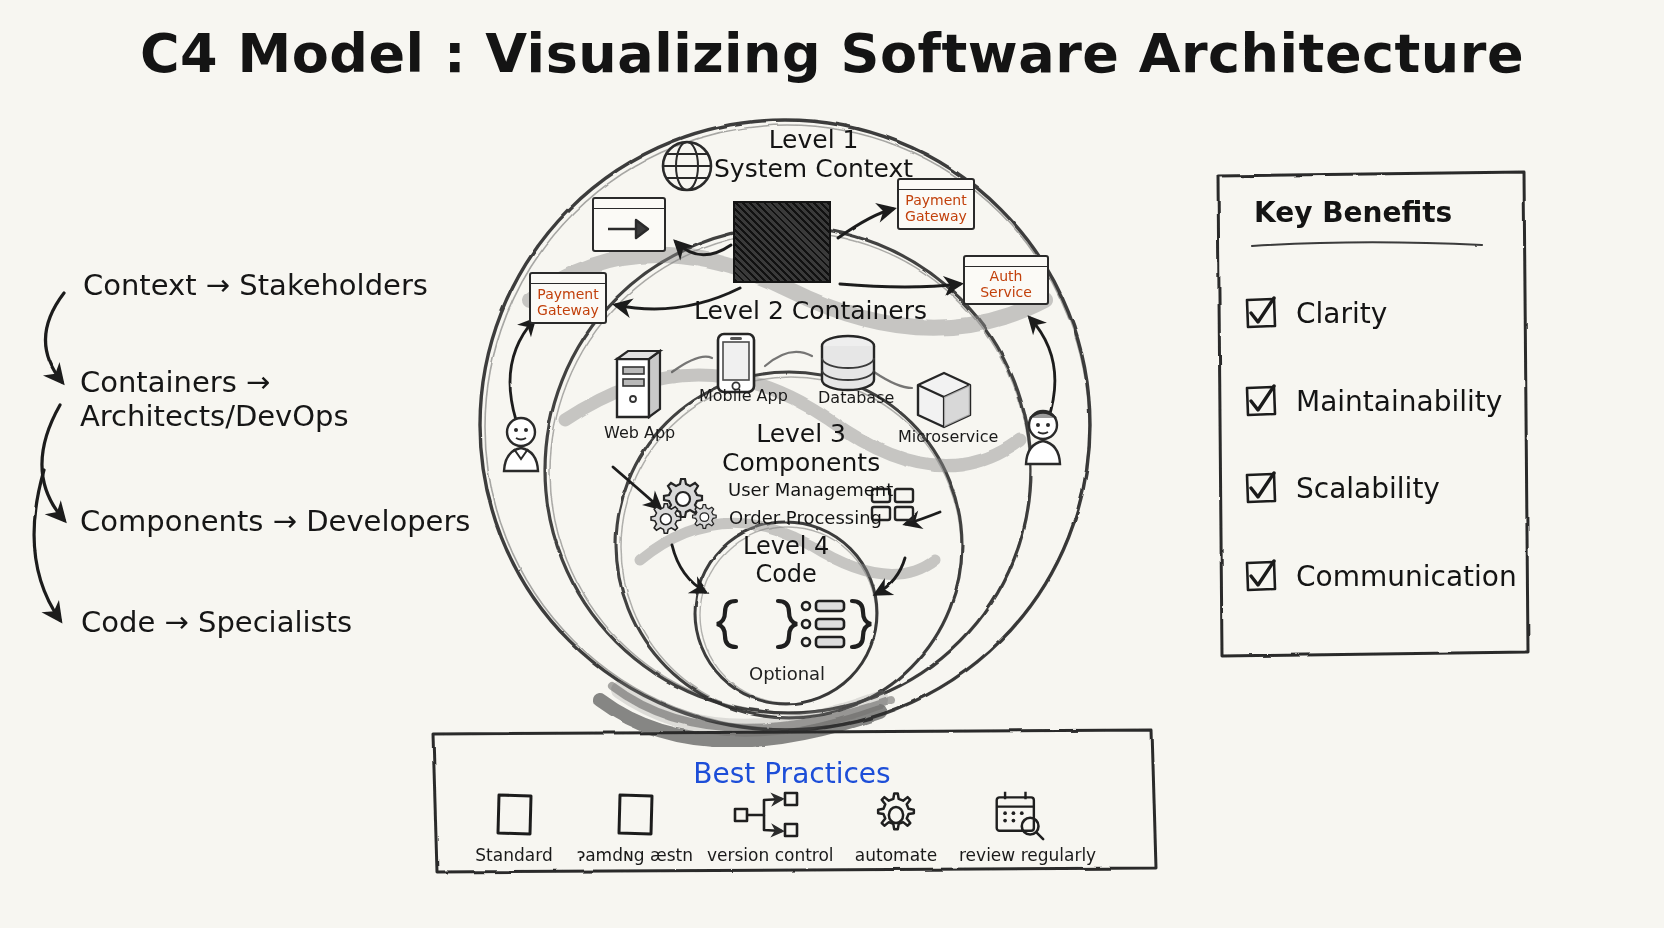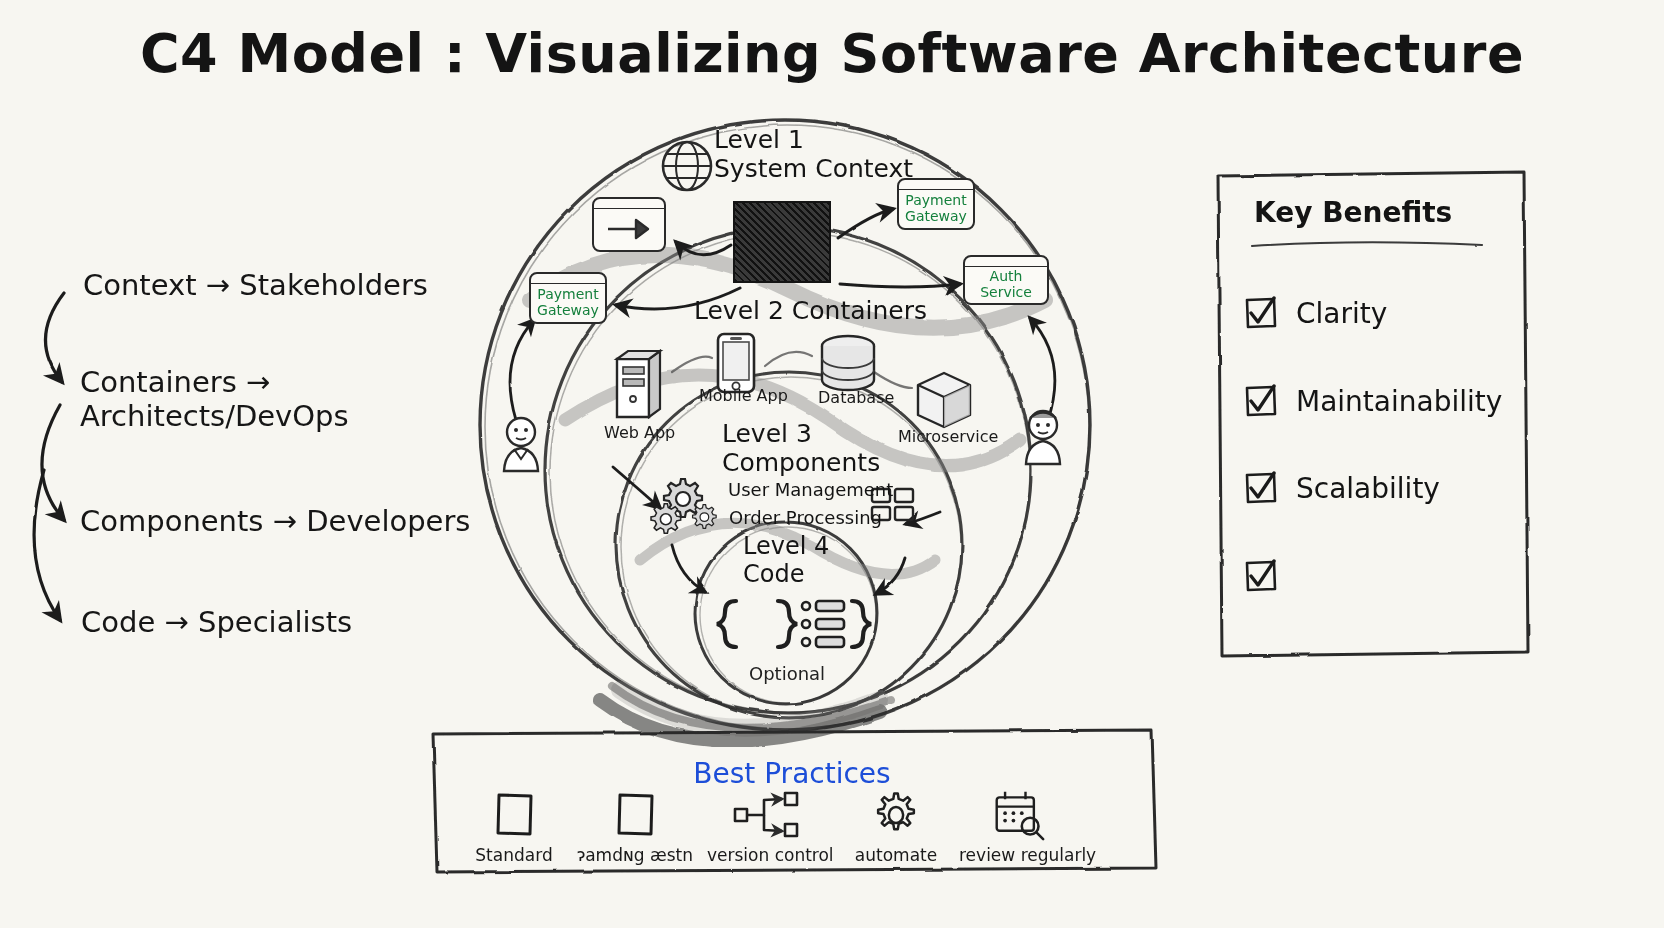--- a/index.html
+++ b/index.html
@@ -55,21 +55,21 @@
   }
   #kb0 { top:124px; }
   #kb1 { top:212px; }
   #kb2 { top:299px;text-align:right; }
   #kb3 { top:387px; }
   .kb-label { font-size:28px; color:#141414; }
   .kb-box { width:34px; height:34px; position:relative; flex:0 0 auto; }
 
   
   .lvl-title {
-    position:absolute; 
+    position:absolute; text-align:center;
     color:#141414; font-weight:500;
     line-height:1.15; white-space:pre-line;
   }
   #lvl1 { left:714px; top:126px; font-size:25px; }
   #lvl2 { left:694px; top:297px; font-size:25px; }
   #lvl3 { left:722px; top:420px; font-size:25px; }
   #lvl4 { left:743px; top:533px; font-size:24px; }
   #optional { left:749px; top:663px; font-size:18px; color:#222; }
 
   .node-lbl {
@@ -85,25 +85,25 @@
     position:absolute; font-size:18px; color:#141414; white-space:nowrap;
   }
   #c-user  { left:728px; top:479px; }
   #c-order { left:729px; top:507px; }
 
   
   .winbox {
     position:absolute;
     background:#fbfaf6;
     border:2.2px solid #2a2a2a;
-    border-radius:8px;
+    border-radius:3px;
     font-size:14px;
     line-height:1.12;
     text-align:center;
-    color:#15803d;
+    color:#c2410c;
     display:flex; align-items:center; justify-content:center;
     white-space:pre-line;
     padding-top:9px;
   }
   .winbox::before {
     content:""; position:absolute; left:0; right:0; top:0; height:9px;
     border-bottom:1.8px solid #2a2a2a;
   }
   #wb-pay-tr { left:897px; top:178px; width:78px; height:52px; }
   #wb-auth   { left:963px; top:255px; width:86px; height:50px; }
@@ -276,20 +276,21 @@
 
     <div class="kb-row" id="kb3">
       <span class="kb-box">
         <svg width="34" height="34" viewBox="0 0 34 34">
           <g filter="url(#rough2)" fill="none" stroke="#1f1f1f" stroke-width="2.6" stroke-linejoin="round">
             <path d="M3 4 L30 3 L31 30 L4 31 Z"></path>
           </g>
           <path d="M7 17 L14 26 L30 2" fill="none" stroke="#1a1a1a" stroke-width="3.4" stroke-linecap="round" stroke-linejoin="round"></path>
         </svg>
       </span>
+      <span class="kb-label">Communication</span>
     </div>
   </div>
 
   <div class="lvl-title" id="lvl1">Level 1
 System Context</div>
   <svg class="layer" viewBox="0 0 1664 928">
     <g transform="translate(662,141)">
       <circle cx="25" cy="25" r="24" fill="none" stroke="#2a2a2a" stroke-width="2.6"></circle>
       <ellipse cx="25" cy="25" rx="11" ry="24" fill="none" stroke="#2a2a2a" stroke-width="2"></ellipse>
       <path d="M1 25 H49 M5 13 H45 M5 37 H45" stroke="#2a2a2a" stroke-width="1.9" fill="none"></path>

